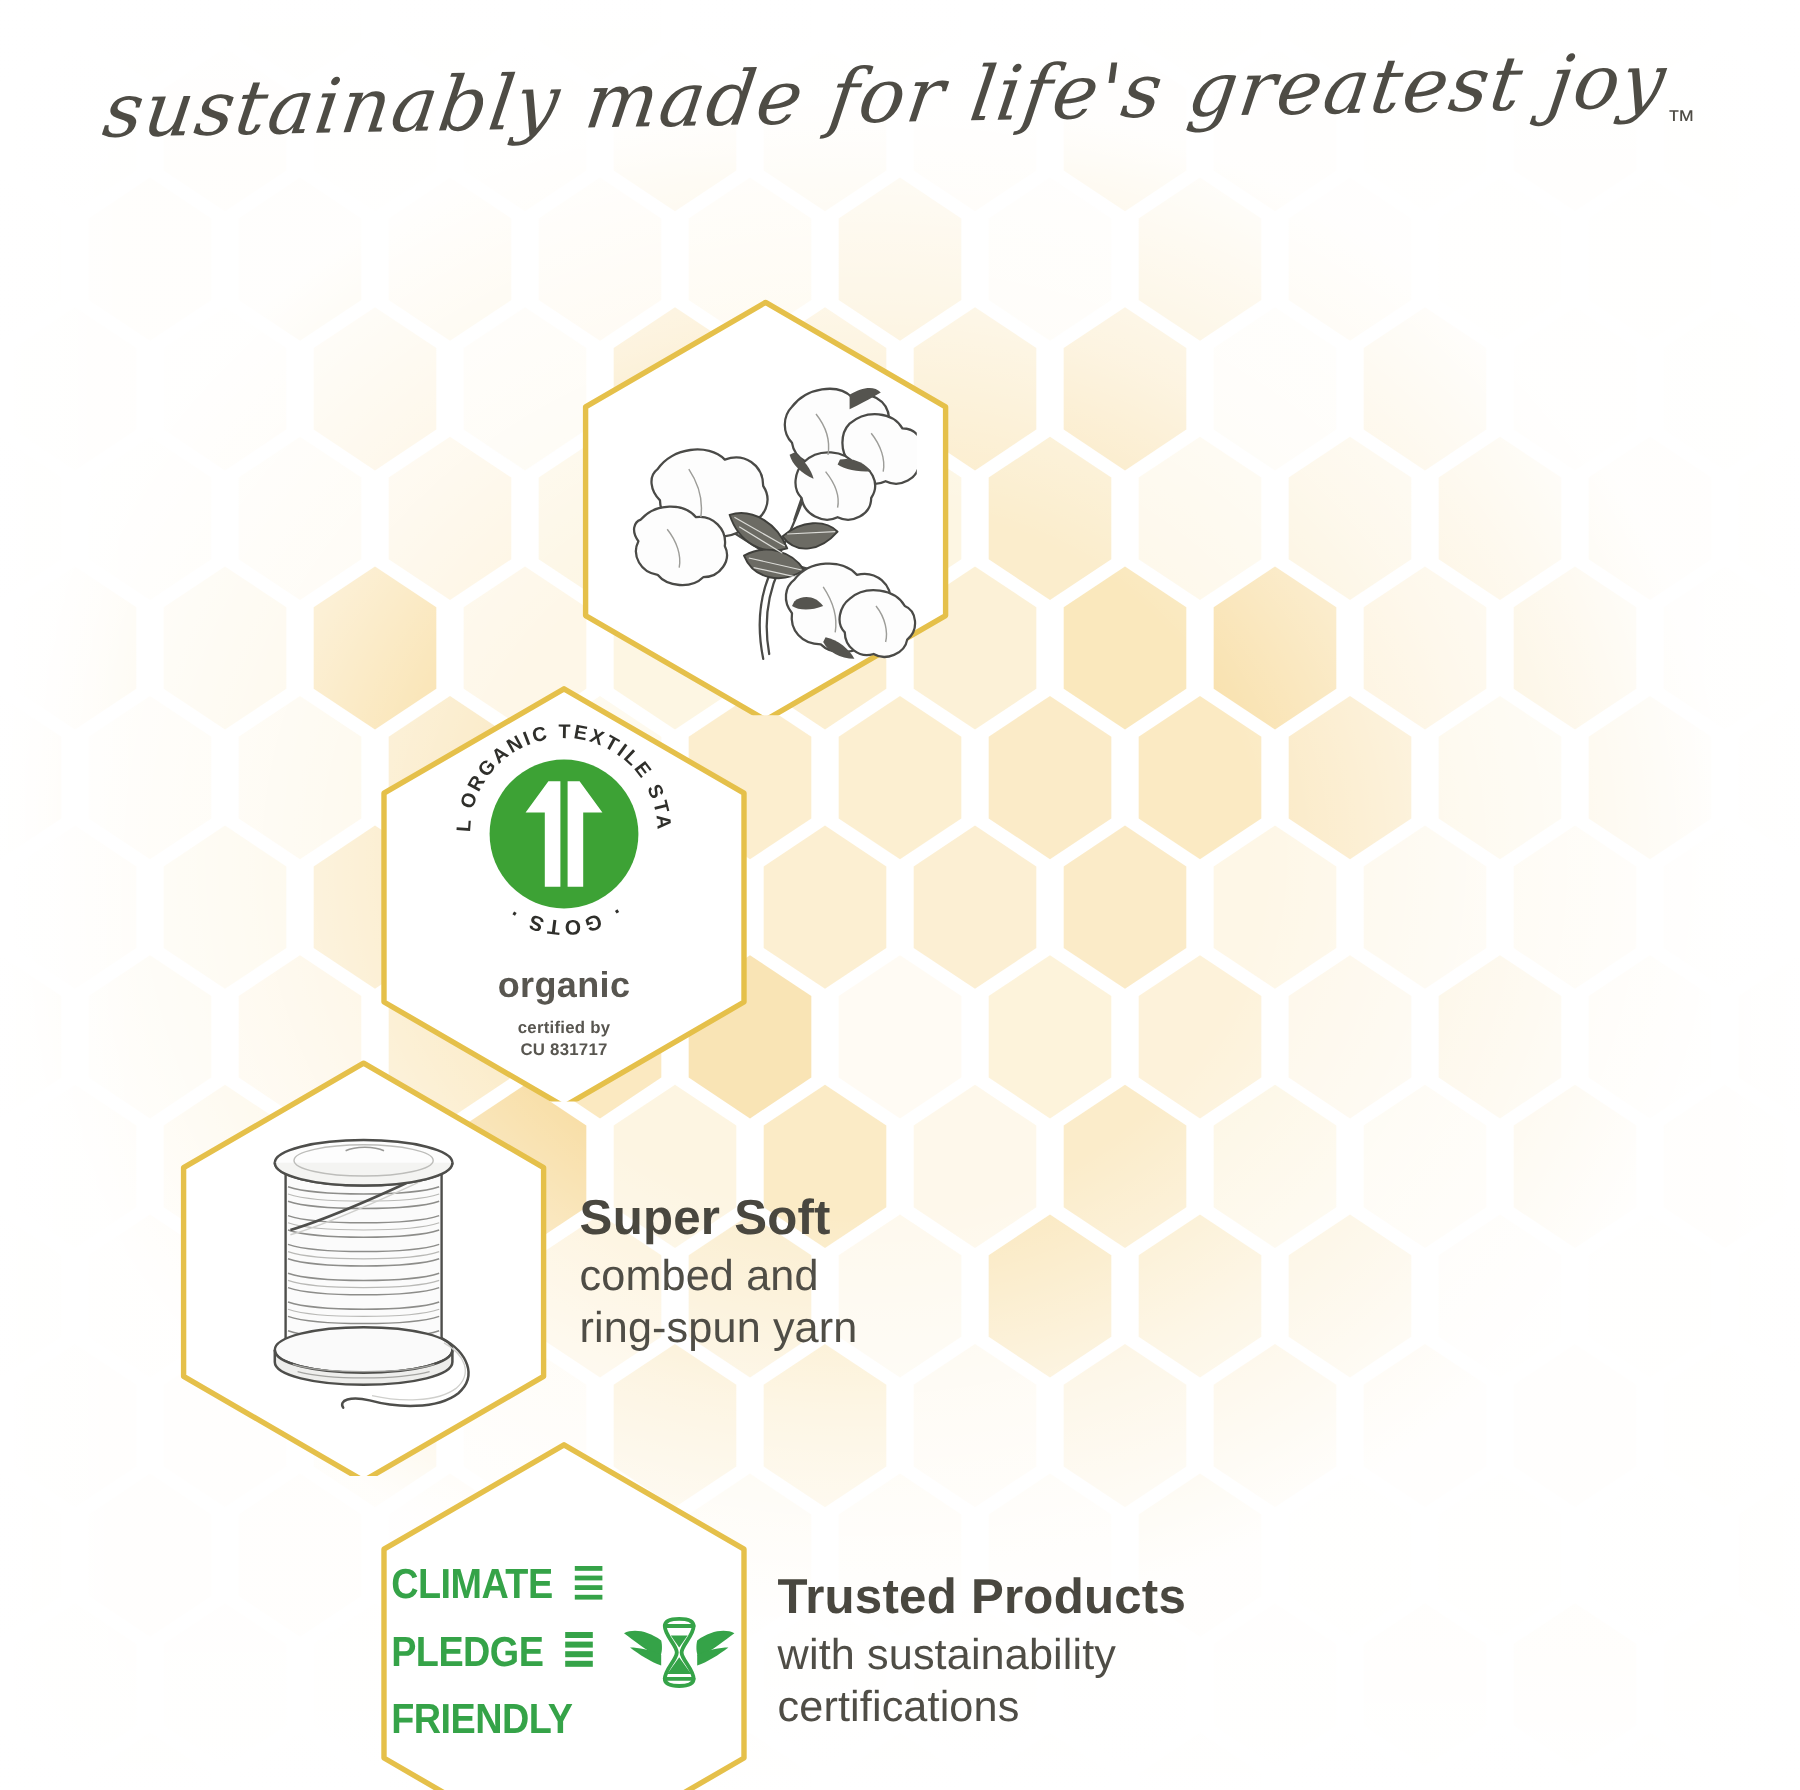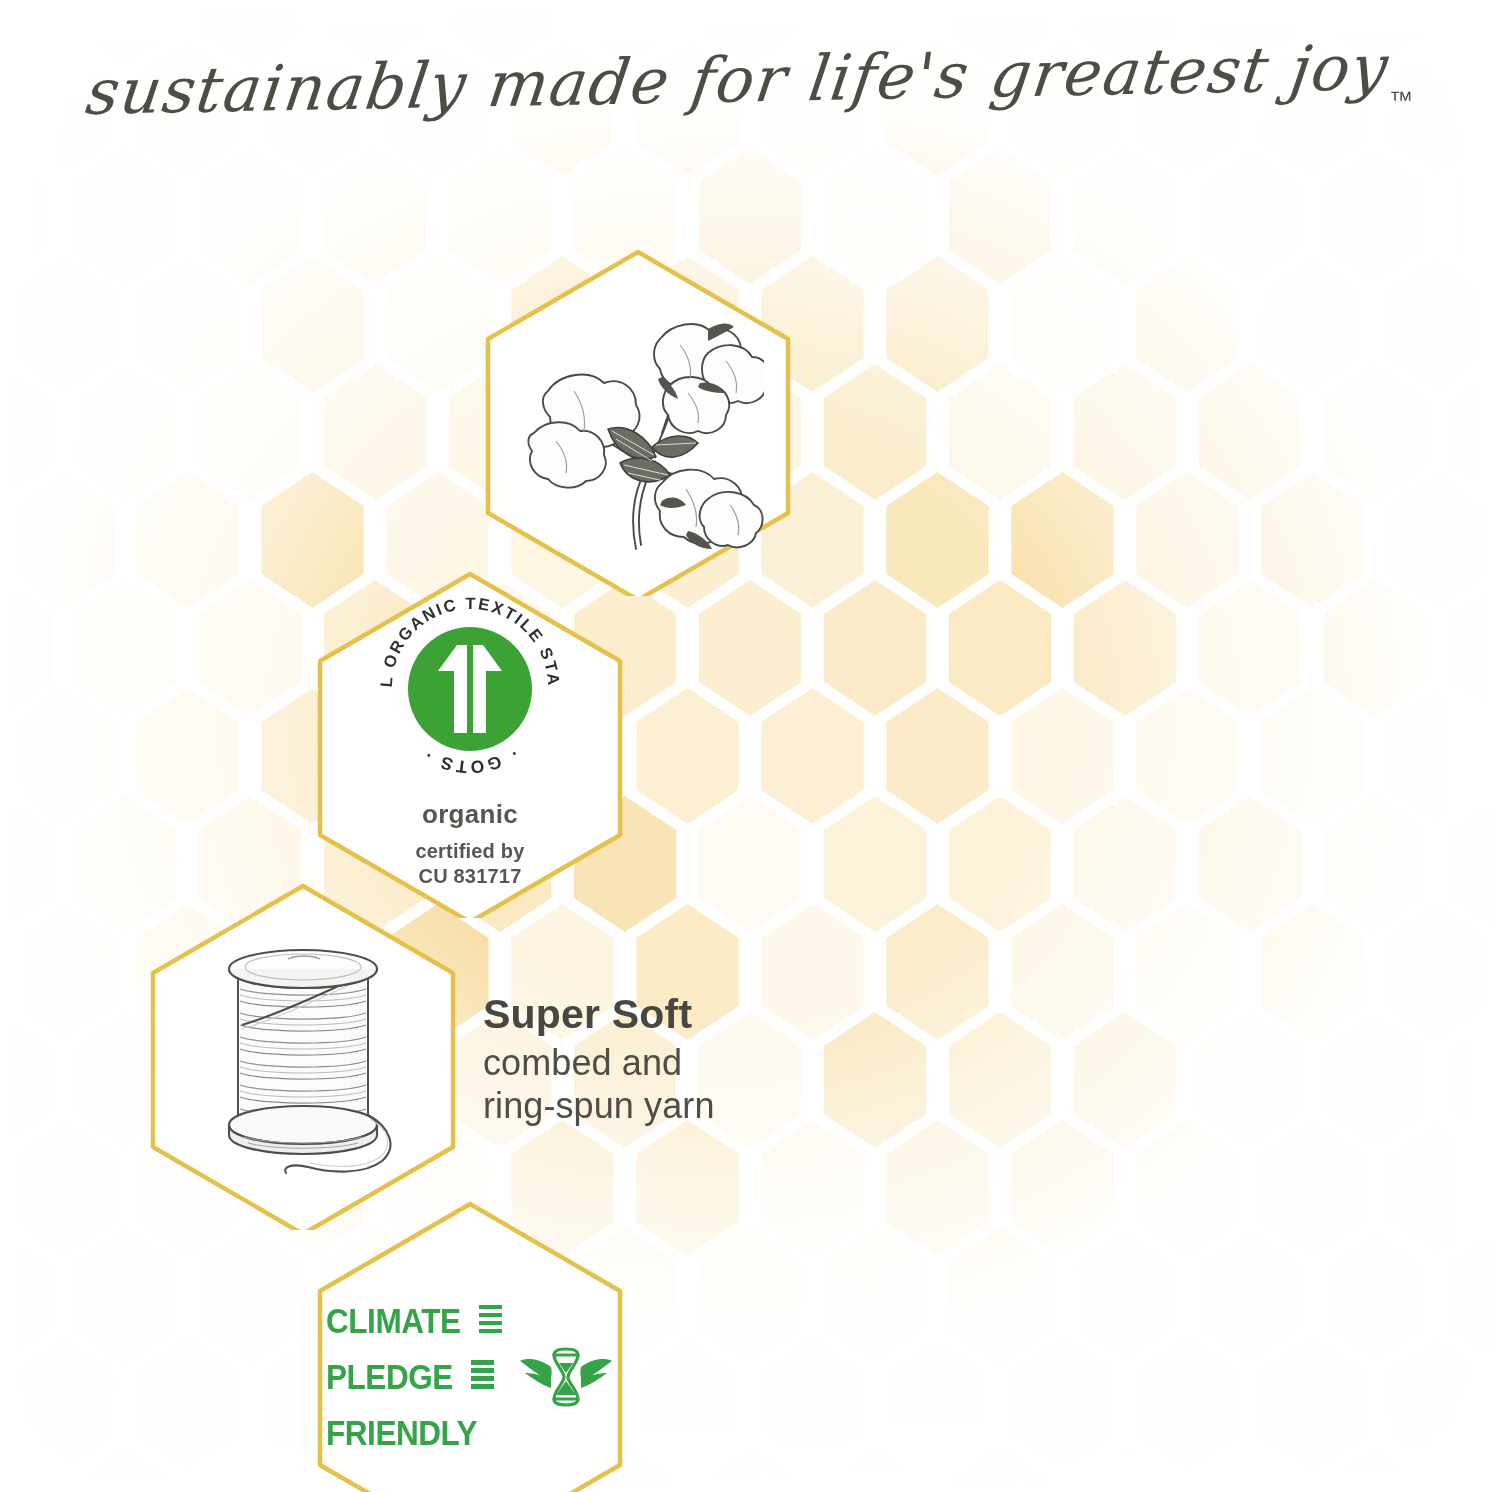--- a/index.html
+++ b/index.html
@@ -74,24 +74,24 @@
   #feat-resp .ftext{margin-left:18px;margin-top:36px;}
   #feat-soft{left:143px;top:880px;}
   #feat-soft .ftext{margin-left:20px;margin-top:10px;}
   #feat-trust{left:310px;top:1198px;}
   #feat-trust .ftext{margin-left:18px;margin-top:6px;}
 
   
   .gots{display:flex;flex-direction:column;align-items:center;transform:translateY(-4px);}
   .gots-circle-wrap{position:relative;width:196px;height:196px;}
   .gots-caption{
-    margin-top:14px;font-size:26px;font-weight:700;color:#585650;letter-spacing:.3px;text-align:center;
+    margin-top:14px;font-size:30px;font-weight:700;color:#585650;letter-spacing:.3px;text-align:center;
   }
   .gots-sub{
-    margin-top:9px;font-size:20px;font-weight:700;color:#585650;
+    margin-top:9px;font-size:14px;font-weight:700;color:#585650;
     line-height:1.25;text-align:center;letter-spacing:.2px;
   }
 
   
   .cpf{display:flex;align-items:center;gap:16px;transform:translateY(4px);}
   .cpf-words{display:flex;flex-direction:column;line-height:.97;gap:22px;}
   .cpf-row{display:flex;align-items:flex-end;gap:4px;}
   .cpf-word{
     font-family:"Liberation Sans", sans-serif;
     font-weight:700;font-size:35px;color:#35a348;
@@ -603,15 +603,20 @@
             <g fill="#35a348">
               <path d="M33 26 C22 18 10 16 2 20 C10 26 20 34 32 40 C34 36 34 30 33 26 Z"></path>
               <path d="M33 38 C24 34 14 32 7 32 C15 38 24 44 33 47 Z"></path>
               <path d="M63 26 C74 18 86 16 94 20 C86 26 76 34 64 40 C62 36 62 30 63 26 Z"></path>
               <path d="M63 38 C72 34 82 32 89 32 C81 38 72 44 63 47 Z"></path>
             </g>
           </svg>
         </div>
       </div>
     </div>
+    <div class="ftext">
+      <div class="ftitle">Trusted Products</div>
+      <div class="fline">with sustainability</div>
+      <div class="fline">certifications</div>
+    </div>
   </div>
 
 </div>
 
 </body></html>

